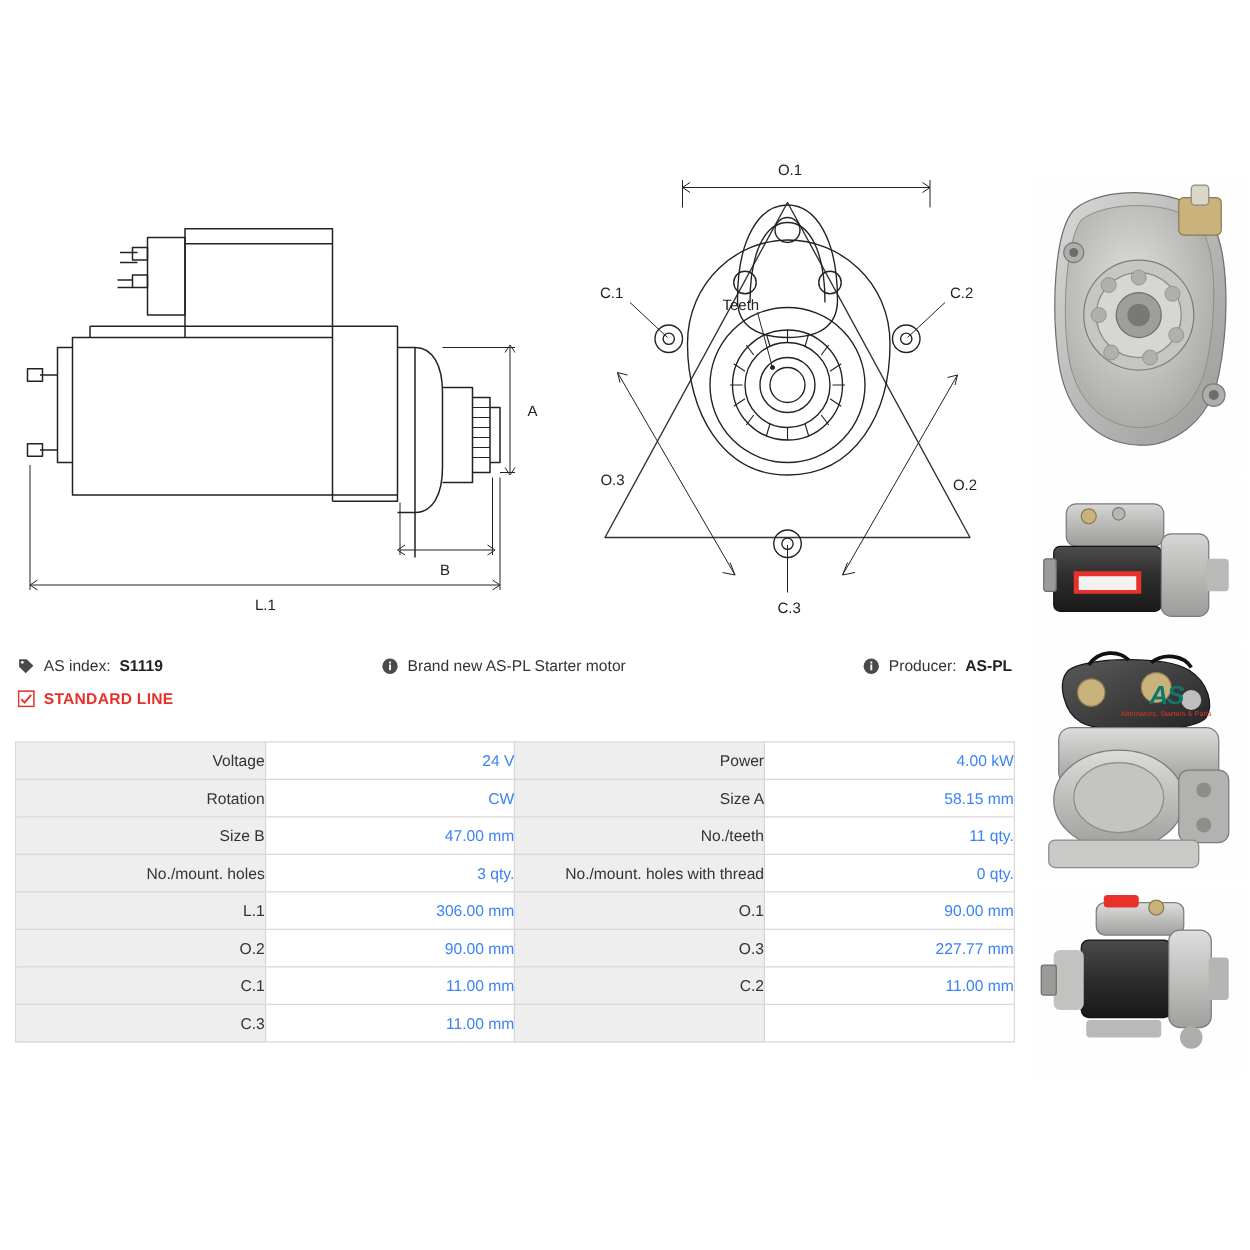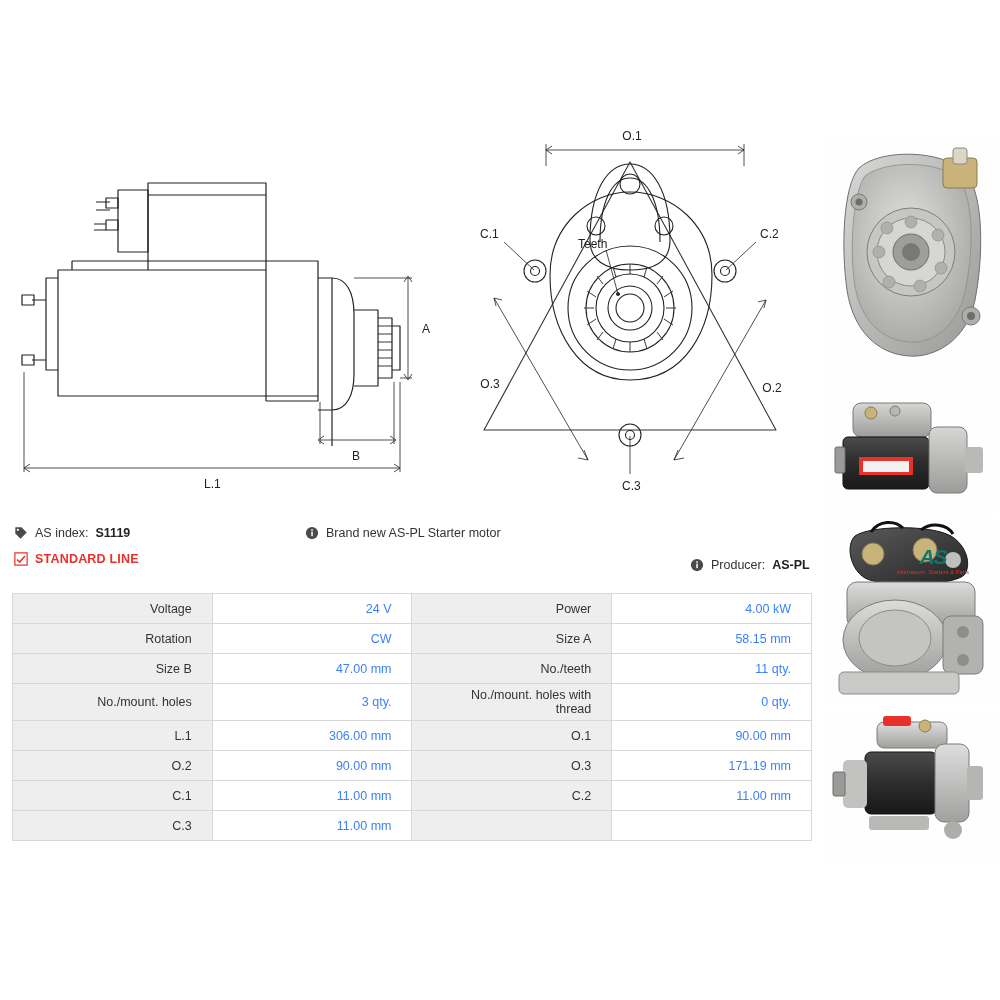--- a/index.html
+++ b/index.html
@@ -99,21 +99,21 @@
   .spec {
     position: absolute;
     left: 12px; top: 593px;
     width: 800px;
     border-collapse: collapse;
     font-size: 12.5px;
   }
   .spec td {
     border: 1px solid #d8d8d8;
     height: 30px;
-    padding: 4px 20px;
+    padding: 4px 0;
     vertical-align: middle;
   }
   .spec td.label {
     width: 200px;
     background: #eeeeee;
     text-align: right;
     color: #333;
   }
   .spec td.value {
     width: 200px;
@@ -424,21 +424,21 @@
           <svg width="14" height="14" viewBox="0 0 16 16">
             <circle cx="8" cy="8" r="7" fill="#4a4a4a"></circle>
             <rect x="7.2" y="6.4" width="1.7" height="5.2" fill="#fff"></rect>
             <rect x="7.2" y="3.7" width="1.7" height="1.8" fill="#fff"></rect>
           </svg>
         </span>
         <span class="txt">Brand new AS-PL Starter motor</span>
       </div>
     </div>
 
-    <div class="info-col" style="left:690px; top:0;margin-top:32px;">
+    <div class="info-col" style="left:690px; top:0;">
       <div class="info-row">
         <span class="ico">
           <svg width="14" height="14" viewBox="0 0 16 16">
             <circle cx="8" cy="8" r="7" fill="#4a4a4a"></circle>
             <rect x="7.2" y="6.4" width="1.7" height="5.2" fill="#fff"></rect>
             <rect x="7.2" y="3.7" width="1.7" height="1.8" fill="#fff"></rect>
           </svg>
         </span>
         <span class="txt">Producer:</span>
         <b>AS-PL</b>
@@ -480,21 +480,21 @@
       <tr>
         <td class="label">L.1</td>
         <td class="value">306.00 mm</td>
         <td class="label">O.1</td>
         <td class="value">90.00 mm</td>
       </tr>
       <tr>
         <td class="label">O.2</td>
         <td class="value">90.00 mm</td>
         <td class="label">O.3</td>
-        <td class="value">171.19 mm</td>
+        <td class="value">227.77 mm</td>
       </tr>
       <tr>
         <td class="label">C.1</td>
         <td class="value">11.00 mm</td>
         <td class="label">C.2</td>
         <td class="value">11.00 mm</td>
       </tr>
       <tr>
         <td class="label">C.3</td>
         <td class="value">11.00 mm</td>

